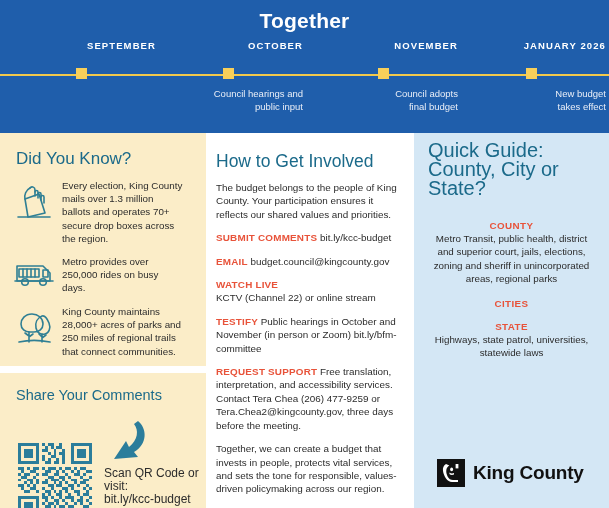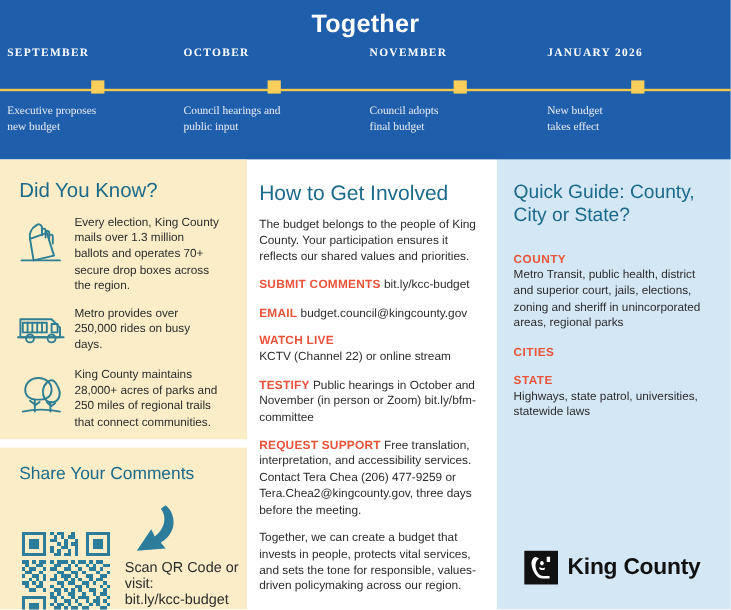--- a/index.html
+++ b/index.html
@@ -16,21 +16,21 @@
     position:absolute;left:0;top:0;width:609px;height:133px;
     background:#1f5eab;
   }
   .timeline-title{
     position:absolute;left:0;top:9px;width:609px;text-align:center;
     color:#ffffff;font-size:21px;font-weight:bold;letter-spacing:.2px;
   }
   .tl-line{
     position:absolute;left:0;top:74px;width:609px;height:2px;background:#f2c94c;
   }
-  .tl-col{position:absolute;top:40px;width:150px;text-align:left;font-family:Liberation Serif, serif;}
+  .tl-col{position:absolute;top:40px;width:150px;text-align:right;}
   .tl-month{
     color:#ffffff;font-size:9.5px;font-weight:bold;letter-spacing:1.1px;
   }
   .tl-marker{
     width:11px;height:11px;background:#f7cf5a;margin:17px auto 0 auto;
   }
   .tl-desc{
     margin-top:9px;color:#e9eef7;font-size:9.5px;line-height:12.5px;
   }
 
@@ -48,21 +48,21 @@
   .col-right{
     position:absolute;left:414px;top:133px;width:195px;height:375px;background:#d4e7f5;
   }
 
   h2.head{
     margin:0;color:#1b6a8a;font-weight:normal;
   }
   .h-left{font-size:17px;padding:16px 0 10px 16px;}
   .h-share{font-size:14.5px;padding:14px 0 9px 16px;}
   .h-mid{font-size:17.5px;padding:18px 0 9px 10px;line-height:21px;}
-  .h-right{font-size:16px;padding:18px 14px 10px 14px;line-height:19px;}
+  .h-right{font-size:20px;padding:8px 14px 10px 14px;line-height:19px;}
 
   
   .fact{display:flex;align-items:flex-start;padding:0 22px 10px 12px;}
   .fact-icon{width:46px;flex:0 0 46px;padding-top:2px;}
   .fact-text{
     font-size:9.8px;line-height:13.2px;color:#2c2c2c;padding-left:4px;
   }
 
   
   .share-body{position:relative;height:96px;}
@@ -74,21 +74,21 @@
   }
 
   
   .mid-body{padding:0 12px 0 10px;}
   .p-mid{
     margin:0 0 10px 0;font-size:9.9px;line-height:13.4px;color:#2c2c2c;
   }
   .kw{color:#e8533a;font-weight:bold;letter-spacing:.2px;}
 
   
-  .right-body{padding:0 14px;}
+  .right-body{padding:0 14px;text-align:center;}
   .r-label{
     color:#e8533a;font-weight:bold;font-size:9.8px;letter-spacing:.4px;margin-top:12px;
   }
   .r-text{font-size:9.8px;line-height:13.4px;color:#2c2c2c;margin-top:1px;}
 
   .logo{position:absolute;left:437px;top:459px;display:flex;align-items:center;}
   .logo-mark{width:28px;height:28px;background:#111111;position:relative;overflow:hidden;}
   .logo-word{
     margin-left:8px;font-size:19px;font-weight:bold;color:#111111;letter-spacing:-.2px;
   }
@@ -98,24 +98,20 @@
 
 <div class="page">
 
   <div class="timeline">
     <div class="timeline-title">Together</div>
     <div class="tl-line"></div>
 
     <div class="tl-col" style="left:6px;">
       <div class="tl-month">SEPTEMBER</div>
       <div class="tl-marker"></div>
-      <div class="tl-desc">
-        <span>Executive proposes</span><br>
-        <span>new budget</span>
-      </div>
     </div>
 
     <div class="tl-col" style="left:153px;">
       <div class="tl-month">OCTOBER</div>
       <div class="tl-marker"></div>
       <div class="tl-desc">
         <span>Council hearings and</span><br>
         <span>public input</span>
       </div>
     </div>

